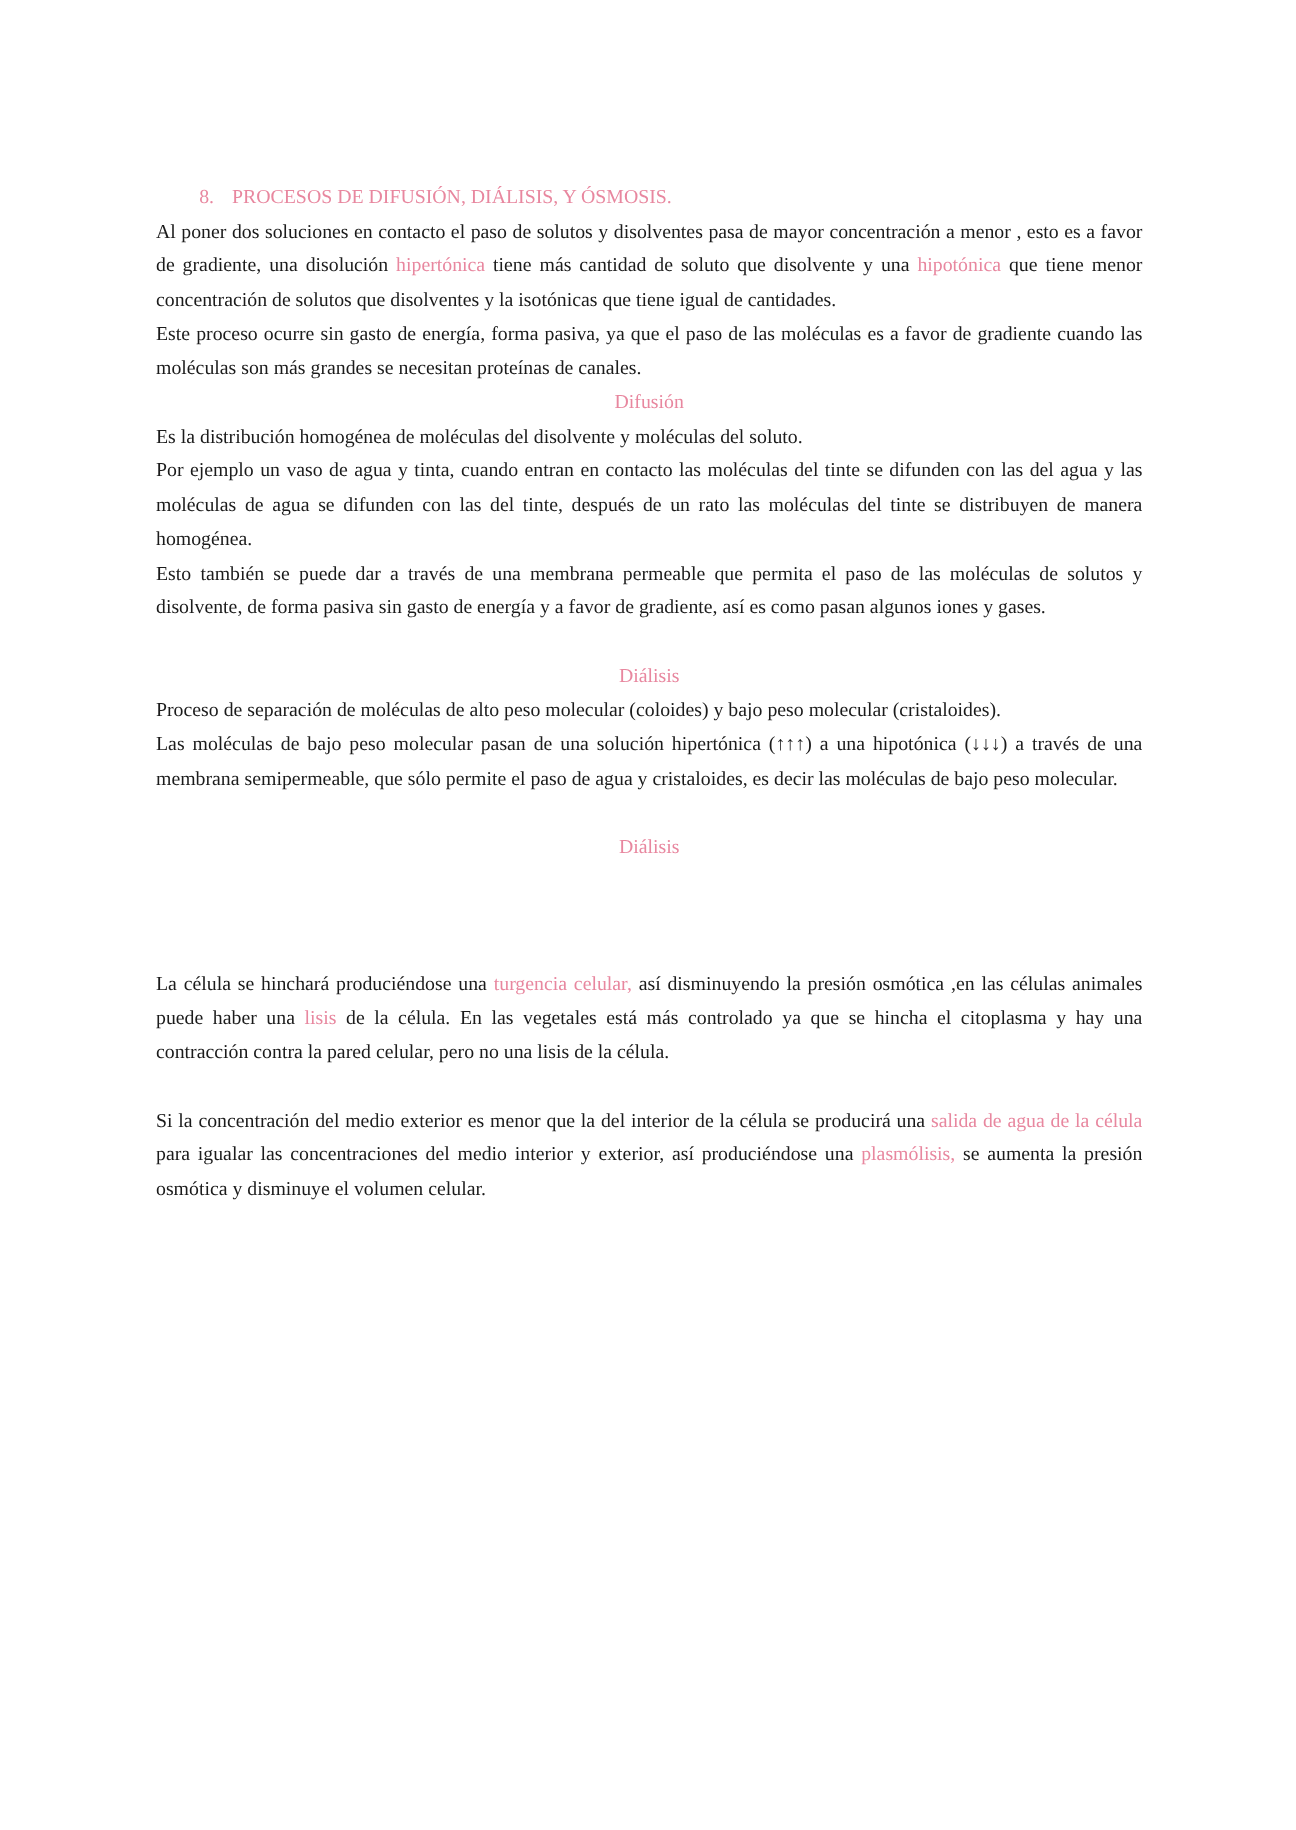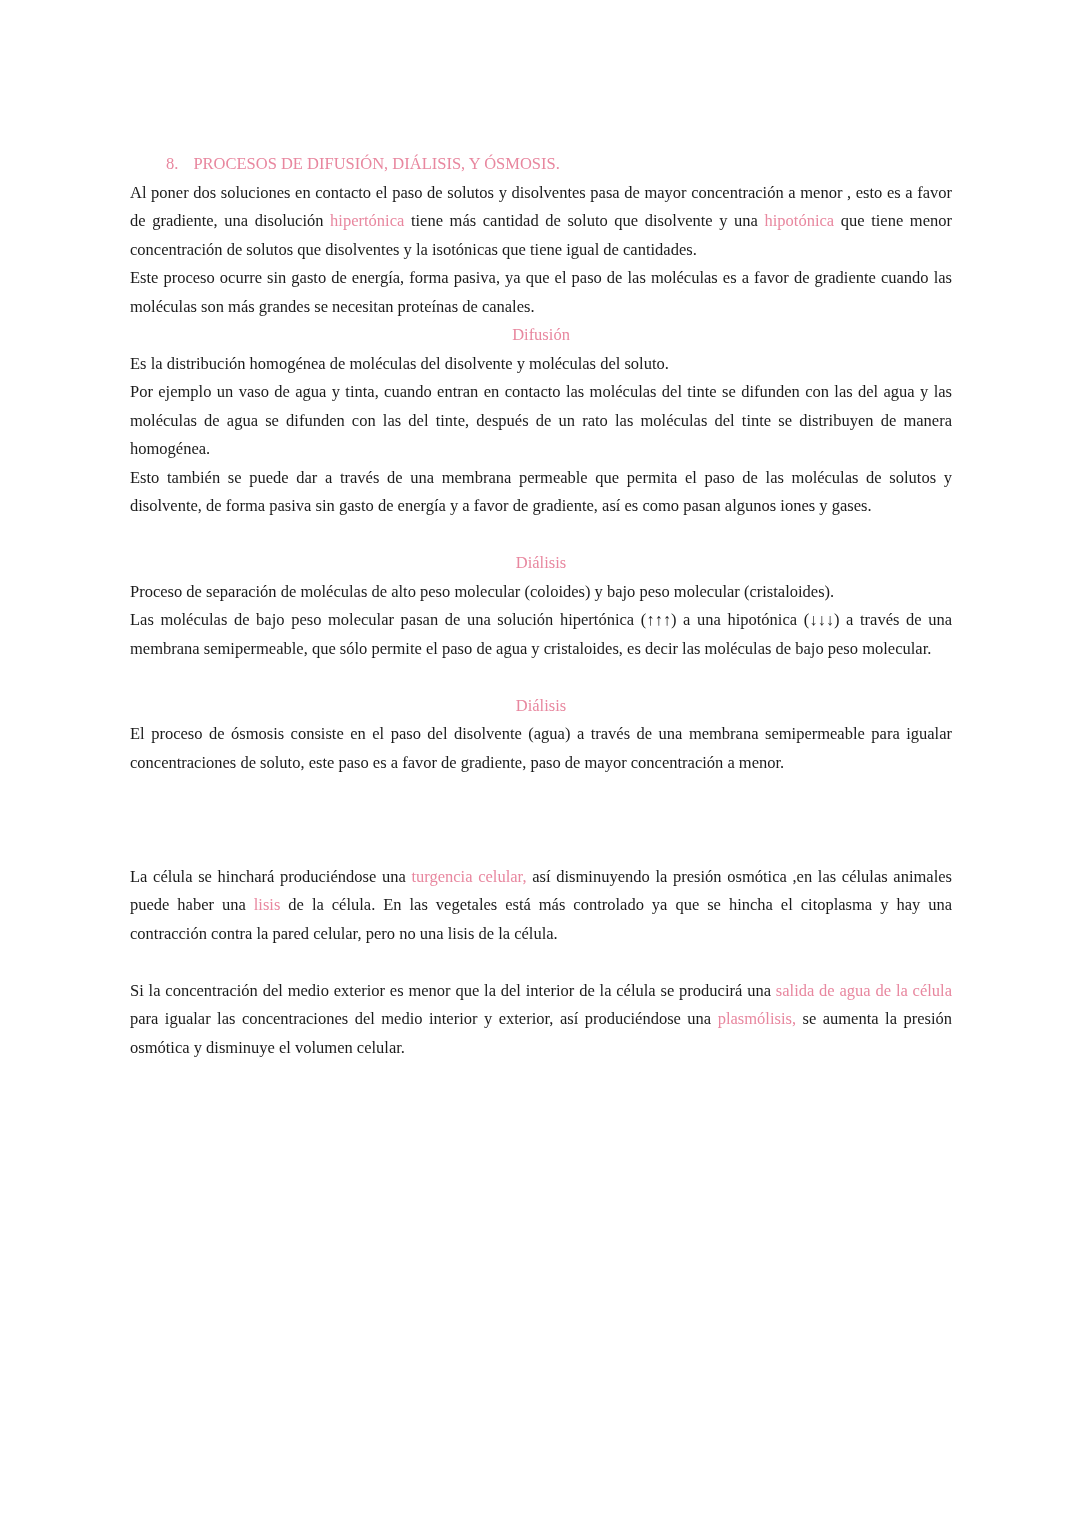--- a/index.html
+++ b/index.html
@@ -59,20 +59,19 @@
       <p class="para subheading">Difusión</p>
       <p class="para"><span>Es la distribución homogénea de moléculas del disolvente y moléculas del soluto.</span></p>
       <p class="para"><span>Por ejemplo un vaso de agua y tinta, cuando entran en contacto las moléculas del tinte se difunden con las del agua y las moléculas de agua se difunden con las del tinte, después de un rato las moléculas del tinte se distribuyen de manera homogénea.</span></p>
       <p class="para"><span>Esto también se puede dar a través de una membrana permeable que permita el paso de las moléculas de solutos y disolvente, de forma pasiva sin gasto de energía y a favor de gradiente, así es como pasan algunos iones y gases.</span></p>
       <div class="spacer" style="height: 28.5px;"></div>
       <p class="para subheading">Diálisis</p>
       <p class="para"><span>Proceso de separación de moléculas de alto peso molecular (coloides) y bajo peso molecular (cristaloides).</span></p>
       <p class="para"><span>Las moléculas de bajo peso molecular pasan de una solución hipertónica (↑↑↑) a una hipotónica (↓↓↓) a través de una membrana semipermeable, que sólo permite el paso de agua y cristaloides, es decir las moléculas de bajo peso molecular.</span></p>
       <div class="spacer" style="height: 28.5px;"></div>
       <p class="para subheading">Diálisis</p>
-      <p class="para"><span>El proceso de ósmosis consiste en el paso del disolvente (agua) a través de una membrana semipermeable para igualar concentraciones de soluto, este paso es a favor de gradiente, paso de mayor concentración a menor.</span></p>
       <div class="spacer" style="height: 28.5px;"></div>
       <div class="spacer" style="height: 57px;"></div>
       <p class="para"><span>La célula se hinchará produciéndose una </span><span class="pink">turgencia celular,</span><span> así disminuyendo la presión osmótica ,en las células animales puede haber una </span><span class="pink">lisis</span><span> de la célula. En las vegetales está más controlado ya que se hincha el citoplasma y hay una contracción contra la pared celular, pero no una lisis de la célula.</span></p>
       <div class="spacer" style="height: 28.5px;"></div>
       <p class="para"><span>Si la concentración del medio exterior es menor que la del interior de la célula se producirá una </span><span class="pink">salida de agua de la célula</span><span> para igualar las concentraciones del medio interior y exterior, así produciéndose una </span><span class="pink">plasmólisis,</span><span> se aumenta la presión osmótica y disminuye el volumen celular.</span></p>
     </div>
 </div>
 
 </body></html>

